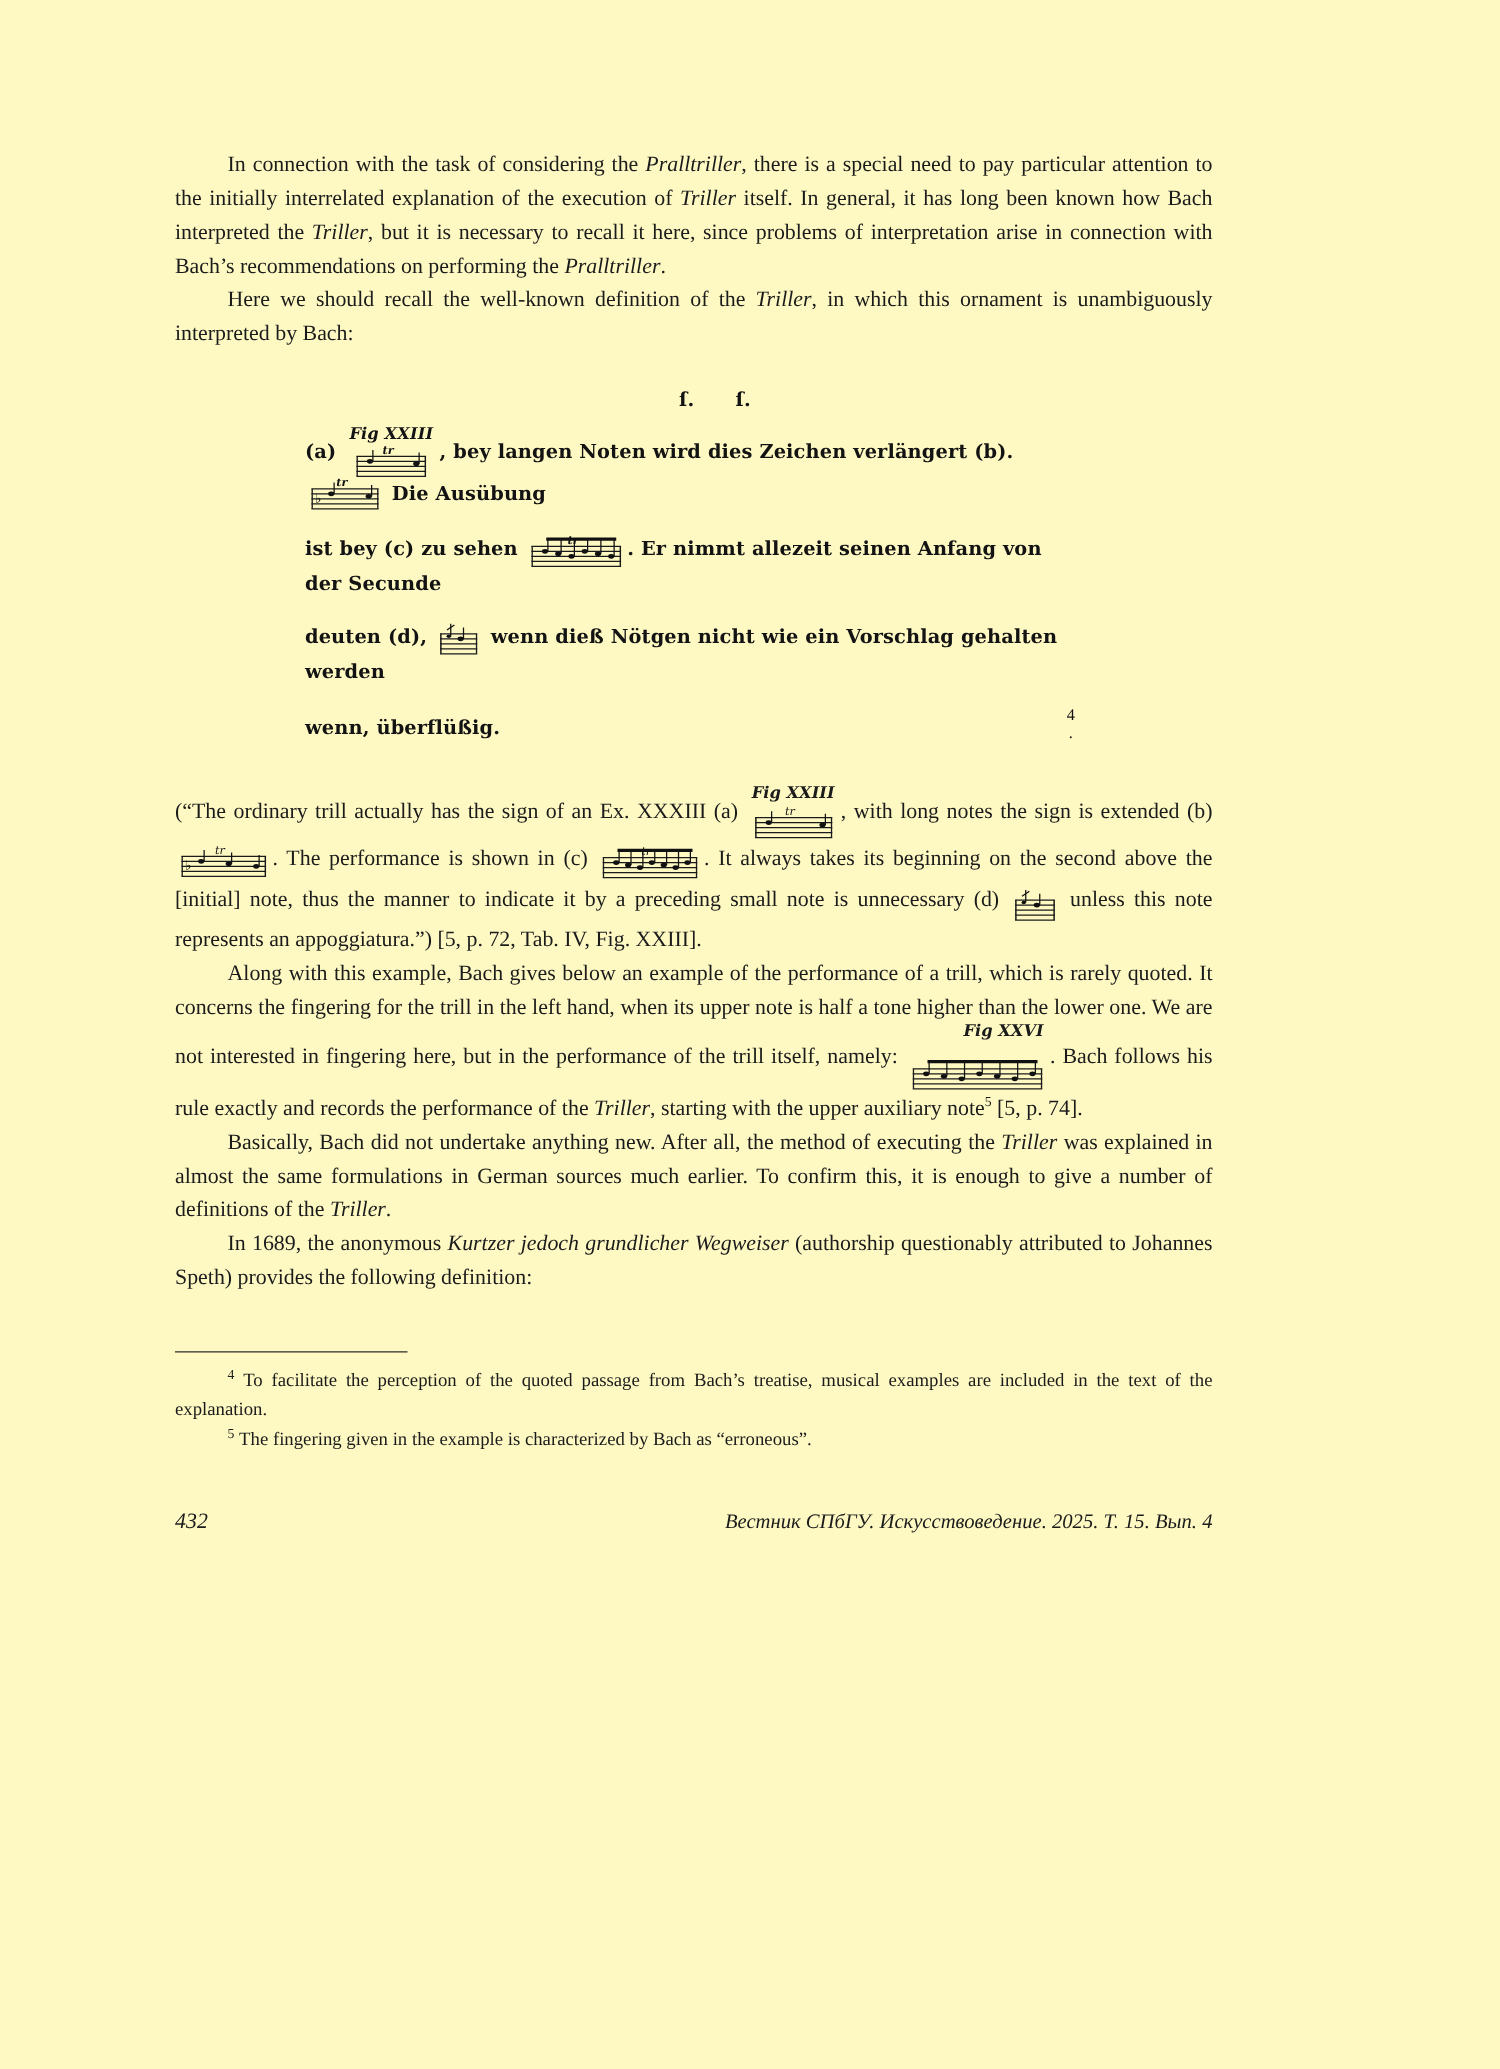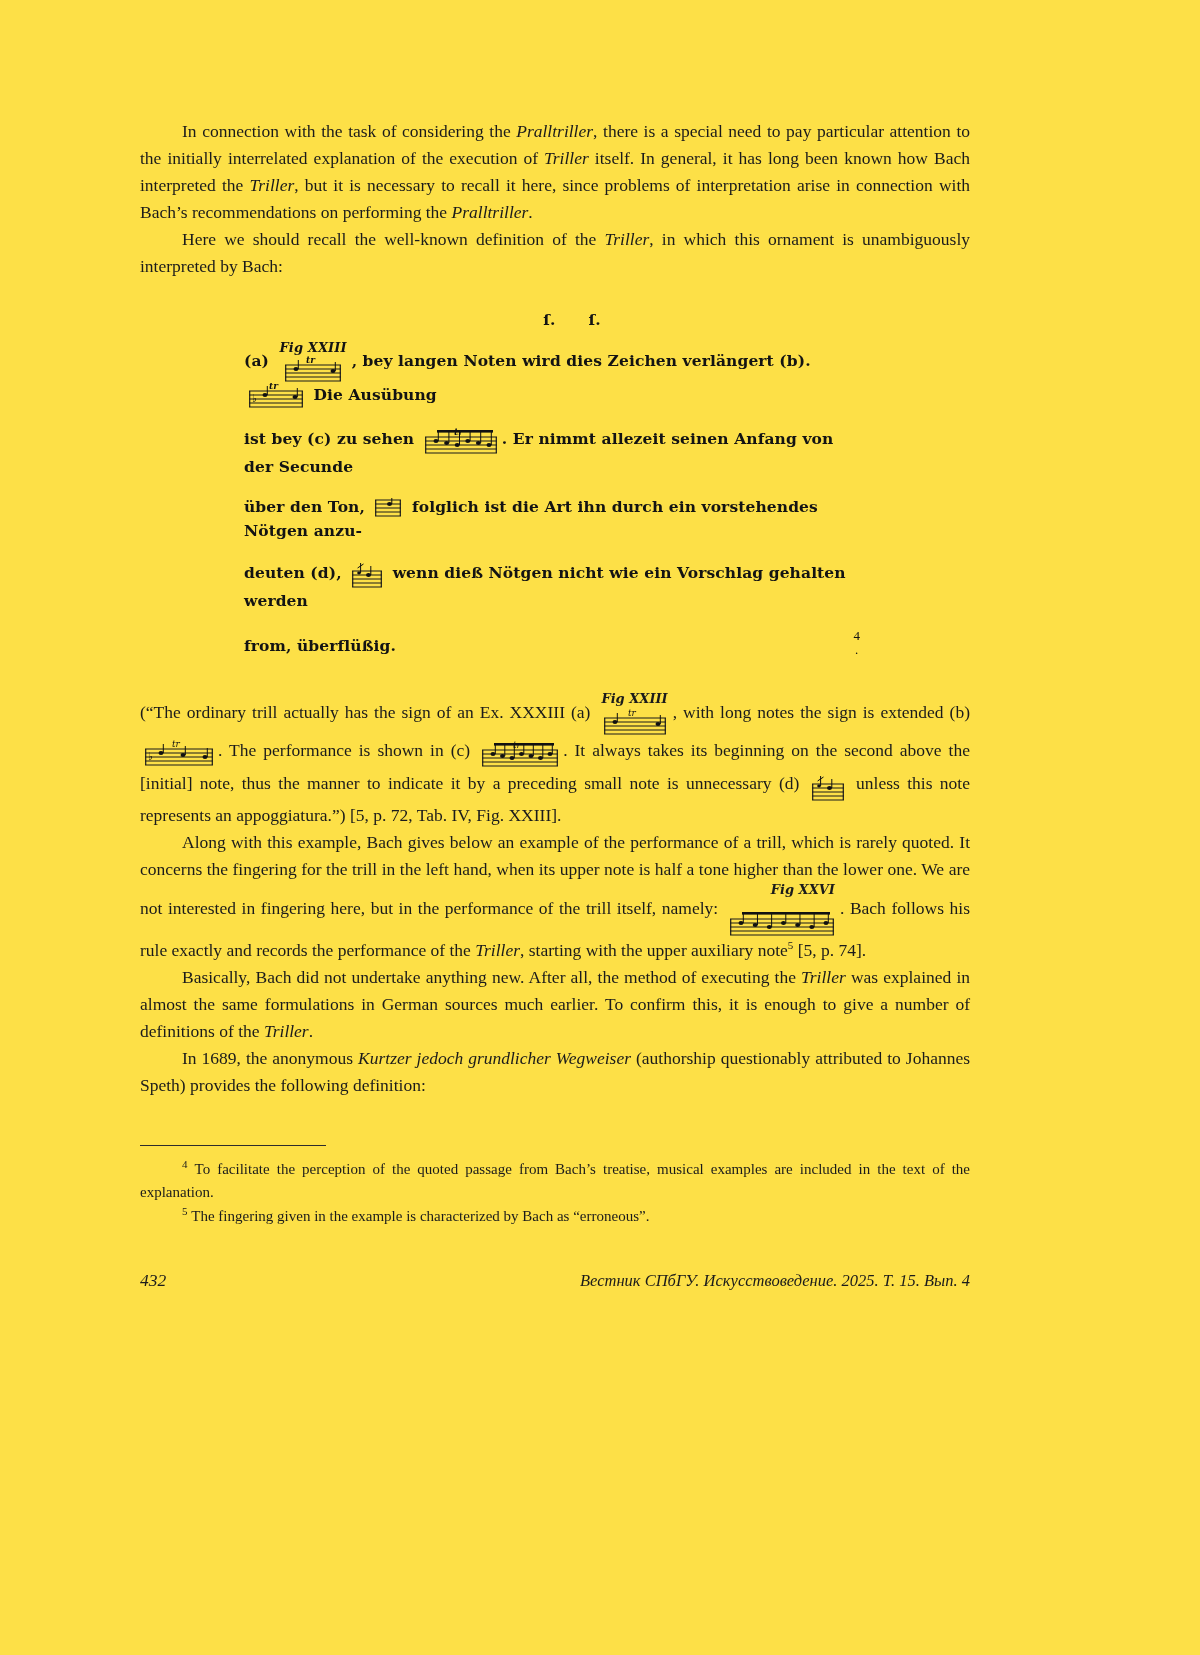--- a/index.html
+++ b/index.html
@@ -1,21 +1,21 @@
 <!DOCTYPE html>
 <html><head>
 <meta charset="utf-8">
 <style>
   * { margin:0; padding:0; box-sizing:border-box; }
   html,body { background:#ffffff; }
   .page {
     position:relative;
     width:1200px; height:1655px;
     margin:0 auto;
-    background:#fde047;
+    background:#fef9c3;
     color:#1b1b1b;
     font-family:"Liberation Serif", serif;
     overflow:hidden;
   }
   .content { position:absolute; left:140px; top:118px; width:830px; }
 
   p.para { font-size:17.5px; line-height:27px; text-align:justify; }
   p.indent { text-indent:42px; }
 
   
@@ -104,48 +104,36 @@
               <line x1="34.5" x2="34.5" y1="20" y2="7" stroke="#111" stroke-width="1"></line>
               <ellipse cx="42.8" cy="16" rx="2.5" ry="1.9" fill="#111"></ellipse>
               <line x1="45.099999999999994" x2="45.099999999999994" y1="16" y2="7" stroke="#111" stroke-width="1"></line>
               <ellipse cx="53.4" cy="18" rx="2.5" ry="1.9" fill="#111"></ellipse>
               <line x1="55.699999999999996" x2="55.699999999999996" y1="18" y2="7" stroke="#111" stroke-width="1"></line>
               <ellipse cx="64" cy="20" rx="2.5" ry="1.9" fill="#111"></ellipse>
               <line x1="66.3" x2="66.3" y1="20" y2="7" stroke="#111" stroke-width="1"></line>
               <rect x="12" y="5" width="56" height="2.6" fill="#111"></rect>
               <text x="29" y="10" font-size="9" font-style="italic" font-family="&quot;DejaVu Serif&quot;, serif" fill="#111">tr</text>
             </svg></span>. Er nimmt allezeit seinen Anfang von der Secunde</div>
-      <div class="fac-line fraktur">über den Ton, <span class="music"><svg width="26" height="20">
-              <line x1="0" x2="26" y1="2" y2="2" stroke="#1a1a1a" stroke-width="1"></line>
-              <line x1="0" x2="26" y1="6" y2="6" stroke="#1a1a1a" stroke-width="1"></line>
-              <line x1="0" x2="26" y1="10" y2="10" stroke="#1a1a1a" stroke-width="1"></line>
-              <line x1="0" x2="26" y1="14" y2="14" stroke="#1a1a1a" stroke-width="1"></line>
-              <line x1="0" x2="26" y1="18" y2="18" stroke="#1a1a1a" stroke-width="1"></line>
-              <line x1="0.7" x2="0.7" y1="2" y2="18" stroke="#1a1a1a" stroke-width="1.2"></line>
-              <line x1="25.3" x2="25.3" y1="2" y2="18" stroke="#1a1a1a" stroke-width="1.2"></line>
-              <ellipse cx="14.5" cy="6" rx="2.5" ry="1.9" fill="#111"></ellipse>
-              <line x1="16.8" x2="16.8" y1="6" y2="-3" stroke="#111" stroke-width="1"></line>
-              <text x="6" y="0" font-size="9" font-style="italic" font-family="&quot;DejaVu Serif&quot;, serif" fill="#111">tr</text>
-            </svg></span> folglich ist die Art ihn durch ein vorstehendes Nötgen anzu-</div>
       <div class="fac-line fraktur">deuten (d), <span class="music"><svg width="30" height="30">
               <line x1="0" x2="30" y1="12" y2="12" stroke="#1a1a1a" stroke-width="1"></line>
               <line x1="0" x2="30" y1="16" y2="16" stroke="#1a1a1a" stroke-width="1"></line>
               <line x1="0" x2="30" y1="20" y2="20" stroke="#1a1a1a" stroke-width="1"></line>
               <line x1="0" x2="30" y1="24" y2="24" stroke="#1a1a1a" stroke-width="1"></line>
               <line x1="0" x2="30" y1="28" y2="28" stroke="#1a1a1a" stroke-width="1"></line>
               <line x1="0.7" x2="0.7" y1="12" y2="28" stroke="#1a1a1a" stroke-width="1.2"></line>
               <line x1="29.3" x2="29.3" y1="12" y2="28" stroke="#1a1a1a" stroke-width="1.2"></line>
               <ellipse cx="16.5" cy="16" rx="2.5" ry="1.9" fill="#111"></ellipse>
               <line x1="18.8" x2="18.8" y1="16" y2="7" stroke="#111" stroke-width="1"></line>
               <ellipse cx="7" cy="14" rx="1.8" ry="1.4" fill="#111"></ellipse>
               <line x1="8.6" x2="8.6" y1="14" y2="4" stroke="#111"></line>
               <line x1="5.6" x2="11.5" y1="9" y2="5" stroke="#111"></line>
             </svg></span> wenn dieß Nötgen nicht wie ein Vorschlag gehalten werden</div>
       <div class="fac-line fraktur fac-last">
-        <span>from, überflüßig.</span>
+        <span>wenn, überflüßig.</span>
         <span class="fac-marker">
           <span>4</span>
           <span>.</span>
         </span>
       </div>
     </div>
 
     <p class="para">(“The ordinary trill actually has the sign of an Ex.&nbsp;XXXIII (a) <span class="music"><span class="music-label">Fig XXIII</span><svg width="62" height="30">
             <line x1="0" x2="62" y1="12" y2="12" stroke="#1a1a1a" stroke-width="1"></line>
             <line x1="0" x2="62" y1="16" y2="16" stroke="#1a1a1a" stroke-width="1"></line>

